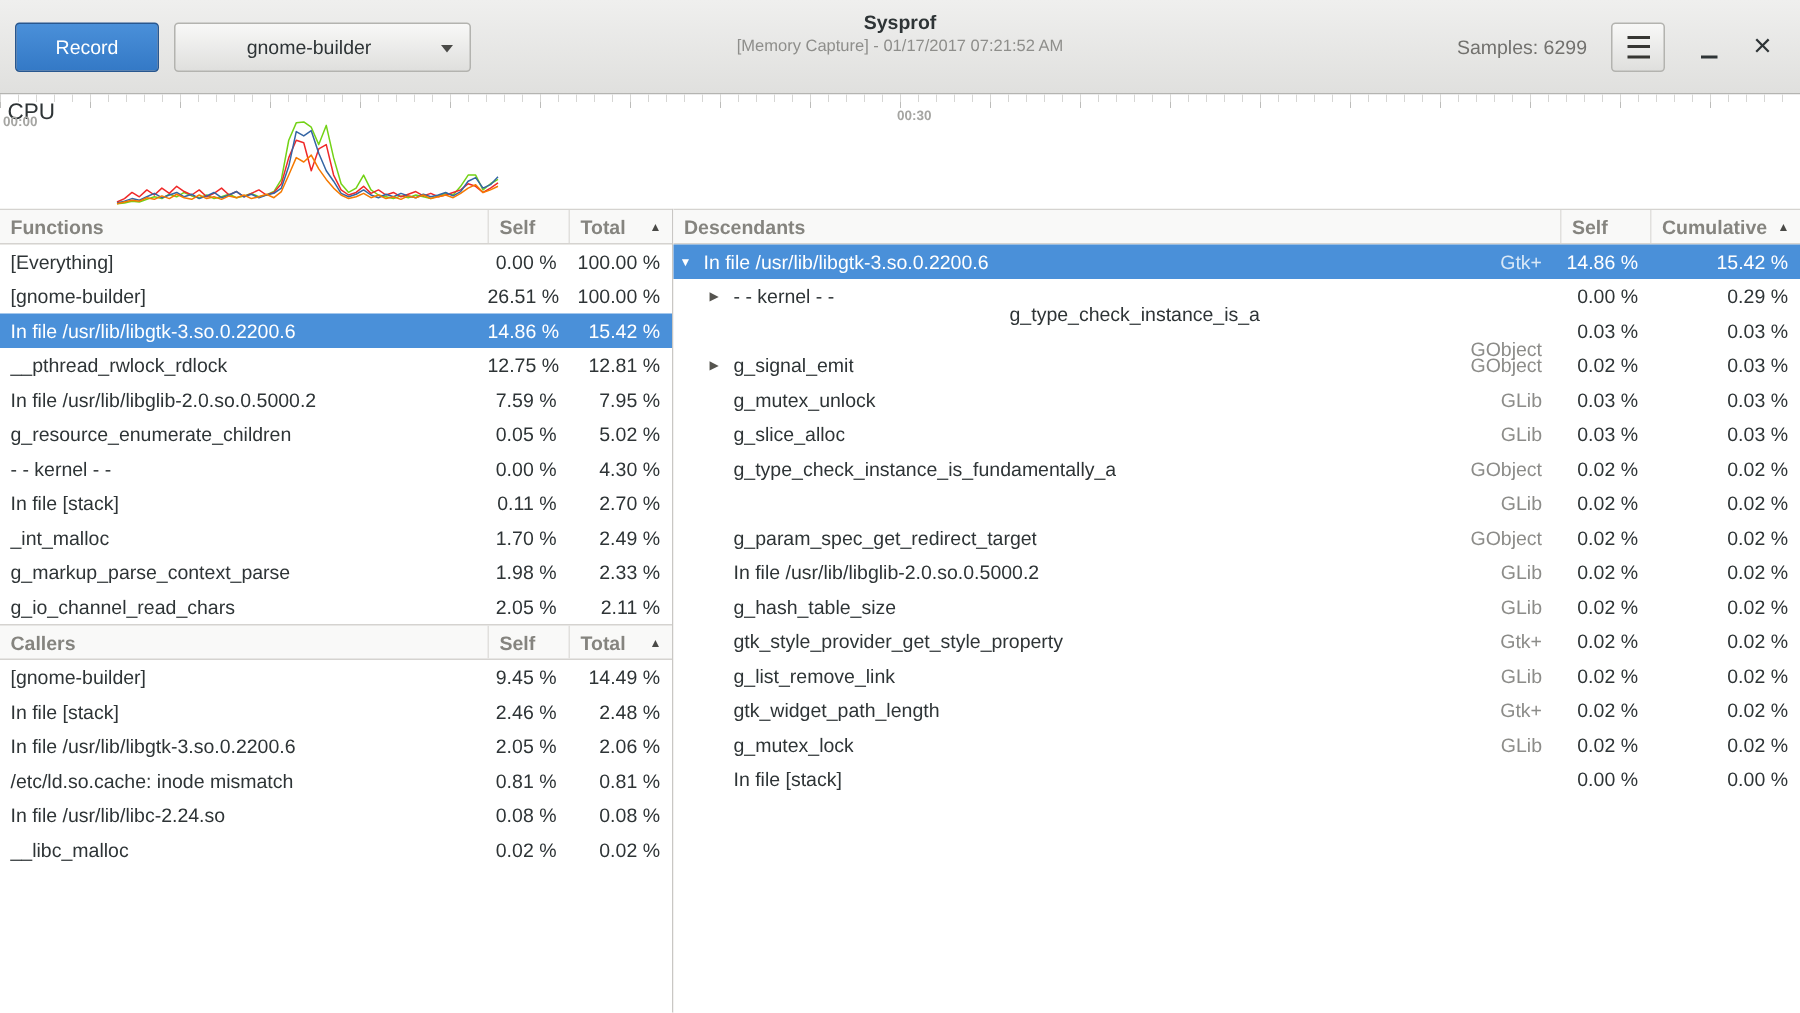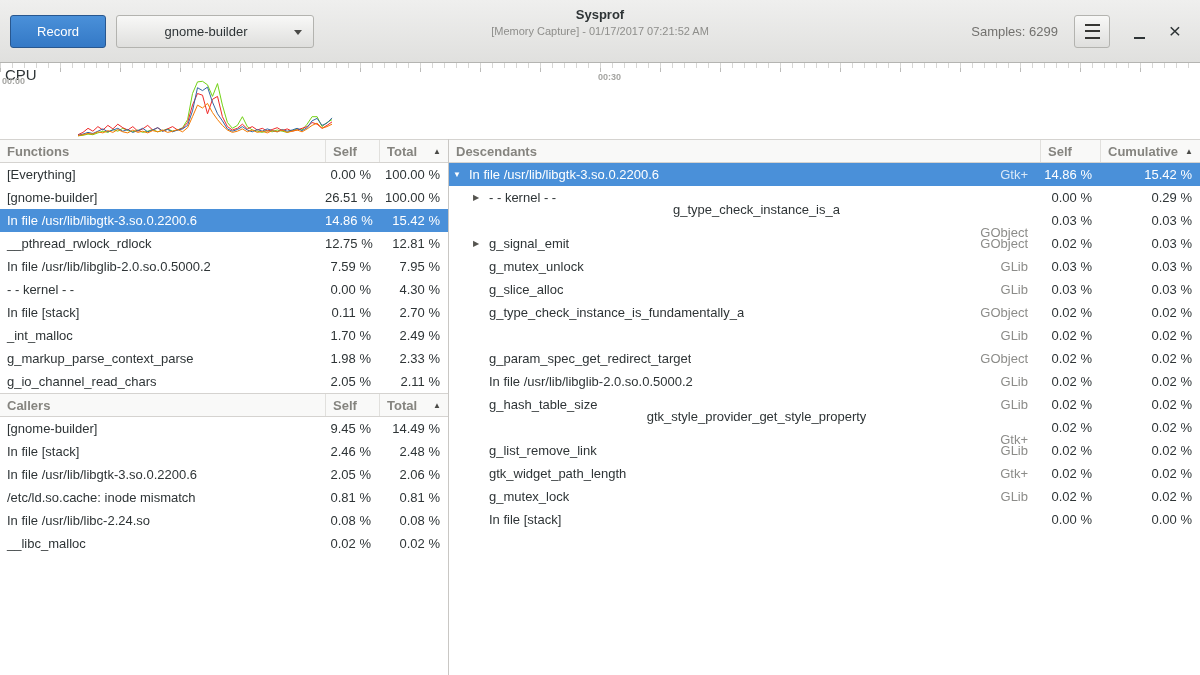--- a/index.html
+++ b/index.html
@@ -149,20 +149,25 @@
           <span class="c-name">__pthread_rwlock_rdlock</span>
           <span class="c-num c-self">12.75 %</span>
           <span class="c-num c-total">12.81 %</span>
         </div>
         <div class="trow">
           <span class="c-name">In file /usr/lib/libglib-2.0.so.0.5000.2</span>
           <span class="c-num c-self">7.59 %</span>
           <span class="c-num c-total">7.95 %</span>
         </div>
         <div class="trow">
+          <span class="c-name">g_resource_enumerate_children</span>
+          <span class="c-num c-self">0.05 %</span>
+          <span class="c-num c-total">5.02 %</span>
+        </div>
+        <div class="trow">
           <span class="c-name">- - kernel - -</span>
           <span class="c-num c-self">0.00 %</span>
           <span class="c-num c-total">4.30 %</span>
         </div>
         <div class="trow">
           <span class="c-name">In file [stack]</span>
           <span class="c-num c-self">0.11 %</span>
           <span class="c-num c-total">2.70 %</span>
         </div>
         <div class="trow">
@@ -328,21 +333,21 @@
         <div class="trow">
           <span class="c-name tree" style="padding-left: 24px;">
             <span class="expander"></span>
             <span class="fn">g_hash_table_size</span>
             <span class="lib">GLib</span>
           </span>
           <span class="c-num c-self">0.02 %</span>
           <span class="c-num c-cum">0.02 %</span>
         </div>
         <div class="trow">
-          <span class="c-name tree" style="padding-left: 24px; flex-direction: column;">
+          <span class="c-name tree" style="padding-left: 24px;">
             <span class="expander"></span>
             <span class="fn">gtk_style_provider_get_style_property</span>
             <span class="lib">Gtk+</span>
           </span>
           <span class="c-num c-self">0.02 %</span>
           <span class="c-num c-cum">0.02 %</span>
         </div>
         <div class="trow">
           <span class="c-name tree" style="padding-left: 24px;">
             <span class="expander"></span>

